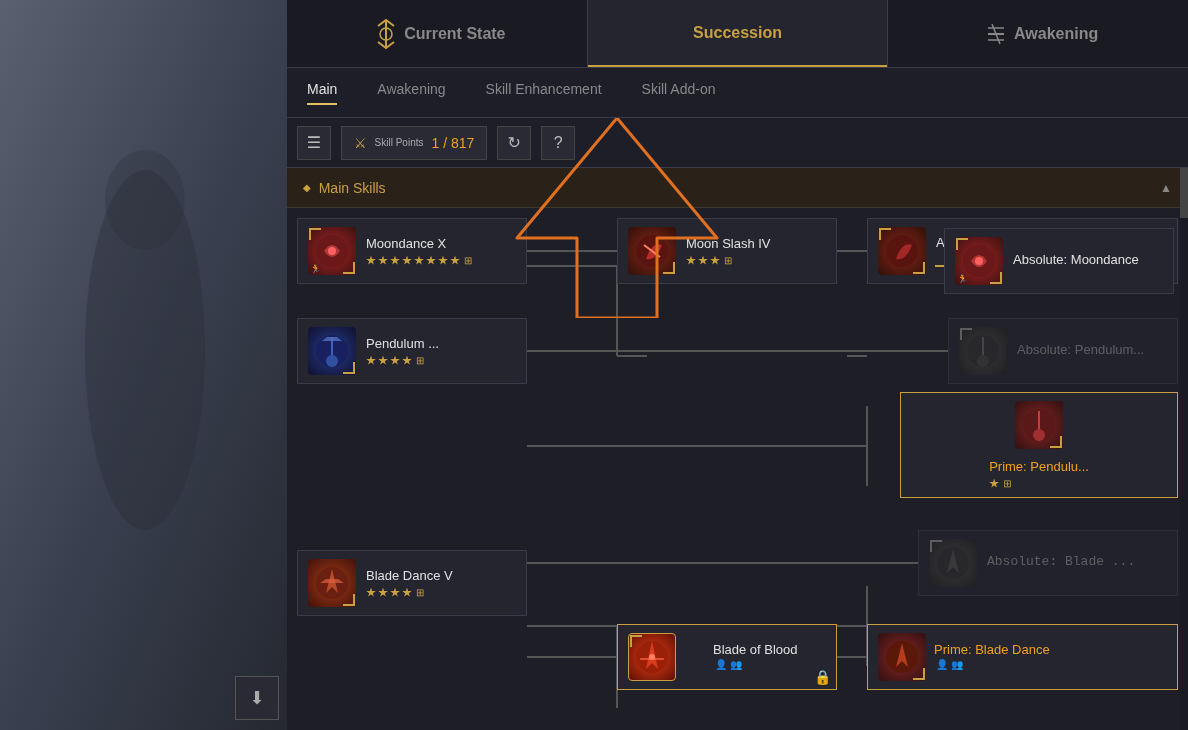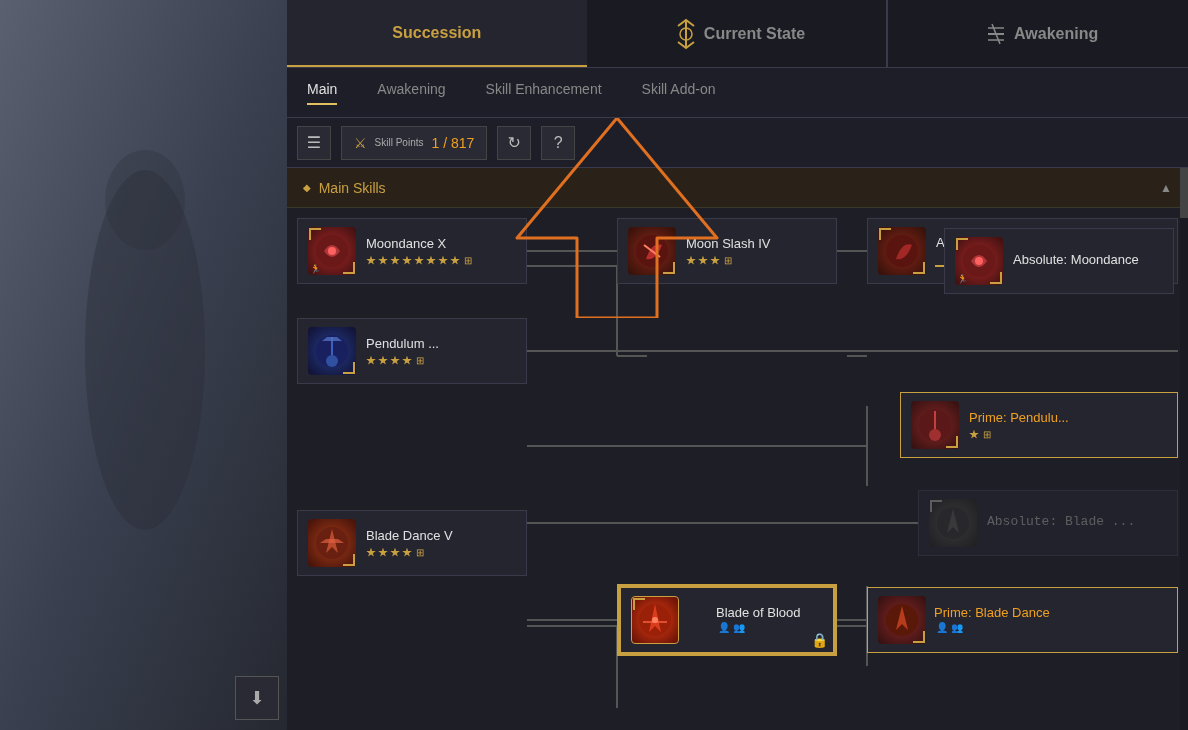--- a/index.html
+++ b/index.html
@@ -251,21 +251,21 @@
       background: #252530;
       border: 1px solid #3a3a4a;
       padding: 8px 10px;
       min-width: 220px;
       cursor: pointer;
       gap: 10px;
       position: relative;
     }
 
     .skill-card.golden-border {
-      border: 4px solid #84cc16;
+      border: 1px solid #84cc16;
       gap: 37px;
     }
 
     .skill-icon {
       width: 48px;
       height: 48px;
       border-radius: 4px;
       overflow: hidden;
       flex-shrink: 0;
       position: relative;
@@ -401,34 +401,34 @@
 </div>
 
 <div class="download-btn">
   <span>⬇</span>
 </div>
 
 <div class="main-panel">
 
   <div class="top-nav">
 
-    <div class="nav-section succession">
-      <span class="nav-label">Succession</span>
-    </div>
-
     <div class="nav-section current-state">
       <svg width="36" height="36" viewBox="0 0 36 36">
         <line x1="18" y1="4" x2="18" y2="32" stroke="#c8a040" stroke-width="2"></line>
         <path d="M10,10 L18,4 L26,10" fill="none" stroke="#c8a040" stroke-width="2"></path>
         <path d="M10,26 L18,32 L26,26" fill="none" stroke="#c8a040" stroke-width="2"></path>
         <ellipse cx="18" cy="18" rx="6" ry="6" fill="none" stroke="#c8a040" stroke-width="1.5"></ellipse>
       </svg>
       <span class="nav-label dim">Current State</span>
     </div>
 
+    <div class="nav-section succession">
+      <span class="nav-label">Succession</span>
+    </div>
+
     <div class="nav-section awakening">
       <svg width="36" height="36" viewBox="0 0 36 36">
         <line x1="10" y1="18" x2="26" y2="18" stroke="#888" stroke-width="2"></line>
         <line x1="10" y1="12" x2="26" y2="12" stroke="#888" stroke-width="1.5"></line>
         <line x1="10" y1="24" x2="26" y2="24" stroke="#888" stroke-width="1.5"></line>
         <path d="M14,8 L22,28" stroke="#888" stroke-width="1.5"></path>
       </svg>
       <span class="nav-label dim">Awakening</span>
     </div>
 
@@ -601,27 +601,42 @@
               <div class="star"></div>
               <div class="star"></div>
               <div class="star"></div>
               <span class="star-expand">⊞</span>
             </div>
           </div>
         </div>
 
         <div style="flex:1; height:2px; background:#555;"></div>
 
+        <div class="skill-card greyed" style="width:230px;">
+          <div class="skill-icon icon-abs-pendulum">
+            <div class="skill-icon-inner">
+              <svg width="40" height="40" viewBox="0 0 40 40">
+                <circle cx="20" cy="20" r="16" fill="#303030"></circle>
+                <path d="M20,6 L20,34" stroke="#606060" stroke-width="2"></path>
+                <circle cx="20" cy="30" r="6" fill="#404040"></circle>
+              </svg>
+            </div>
+            <div class="corner-expand-tl" style="border-color:#888;"></div>
+          </div>
+          <div class="skill-info">
+            <div class="skill-name dim">Absolute: Pendulum...</div>
+          </div>
+        </div>
       </div>
 
       <div style="display:flex; align-items:center; margin-bottom:12px; position:relative; z-index:2;">
         <div style="width:230px; flex-shrink:0;"></div>
         <div style="flex:1;"></div>
 
-        <div class="skill-card" style="width:278px; border-color:#c8a040;">
+        <div class="skill-card" style="width:278px; border-color:#c8a040;flex-direction:column;">
           <div class="skill-icon icon-prime-pendulum">
             <div class="skill-icon-inner">
               <svg width="40" height="40" viewBox="0 0 40 40">
                 <circle cx="20" cy="20" r="16" fill="#5a1818"></circle>
                 <path d="M20,6 L20,34" stroke="#c04040" stroke-width="2"></path>
                 <circle cx="20" cy="30" r="6" fill="#a03030"></circle>
               </svg>
             </div>
             <div class="corner-expand" style="border-color:#c8a040;"></div>
           </div>

